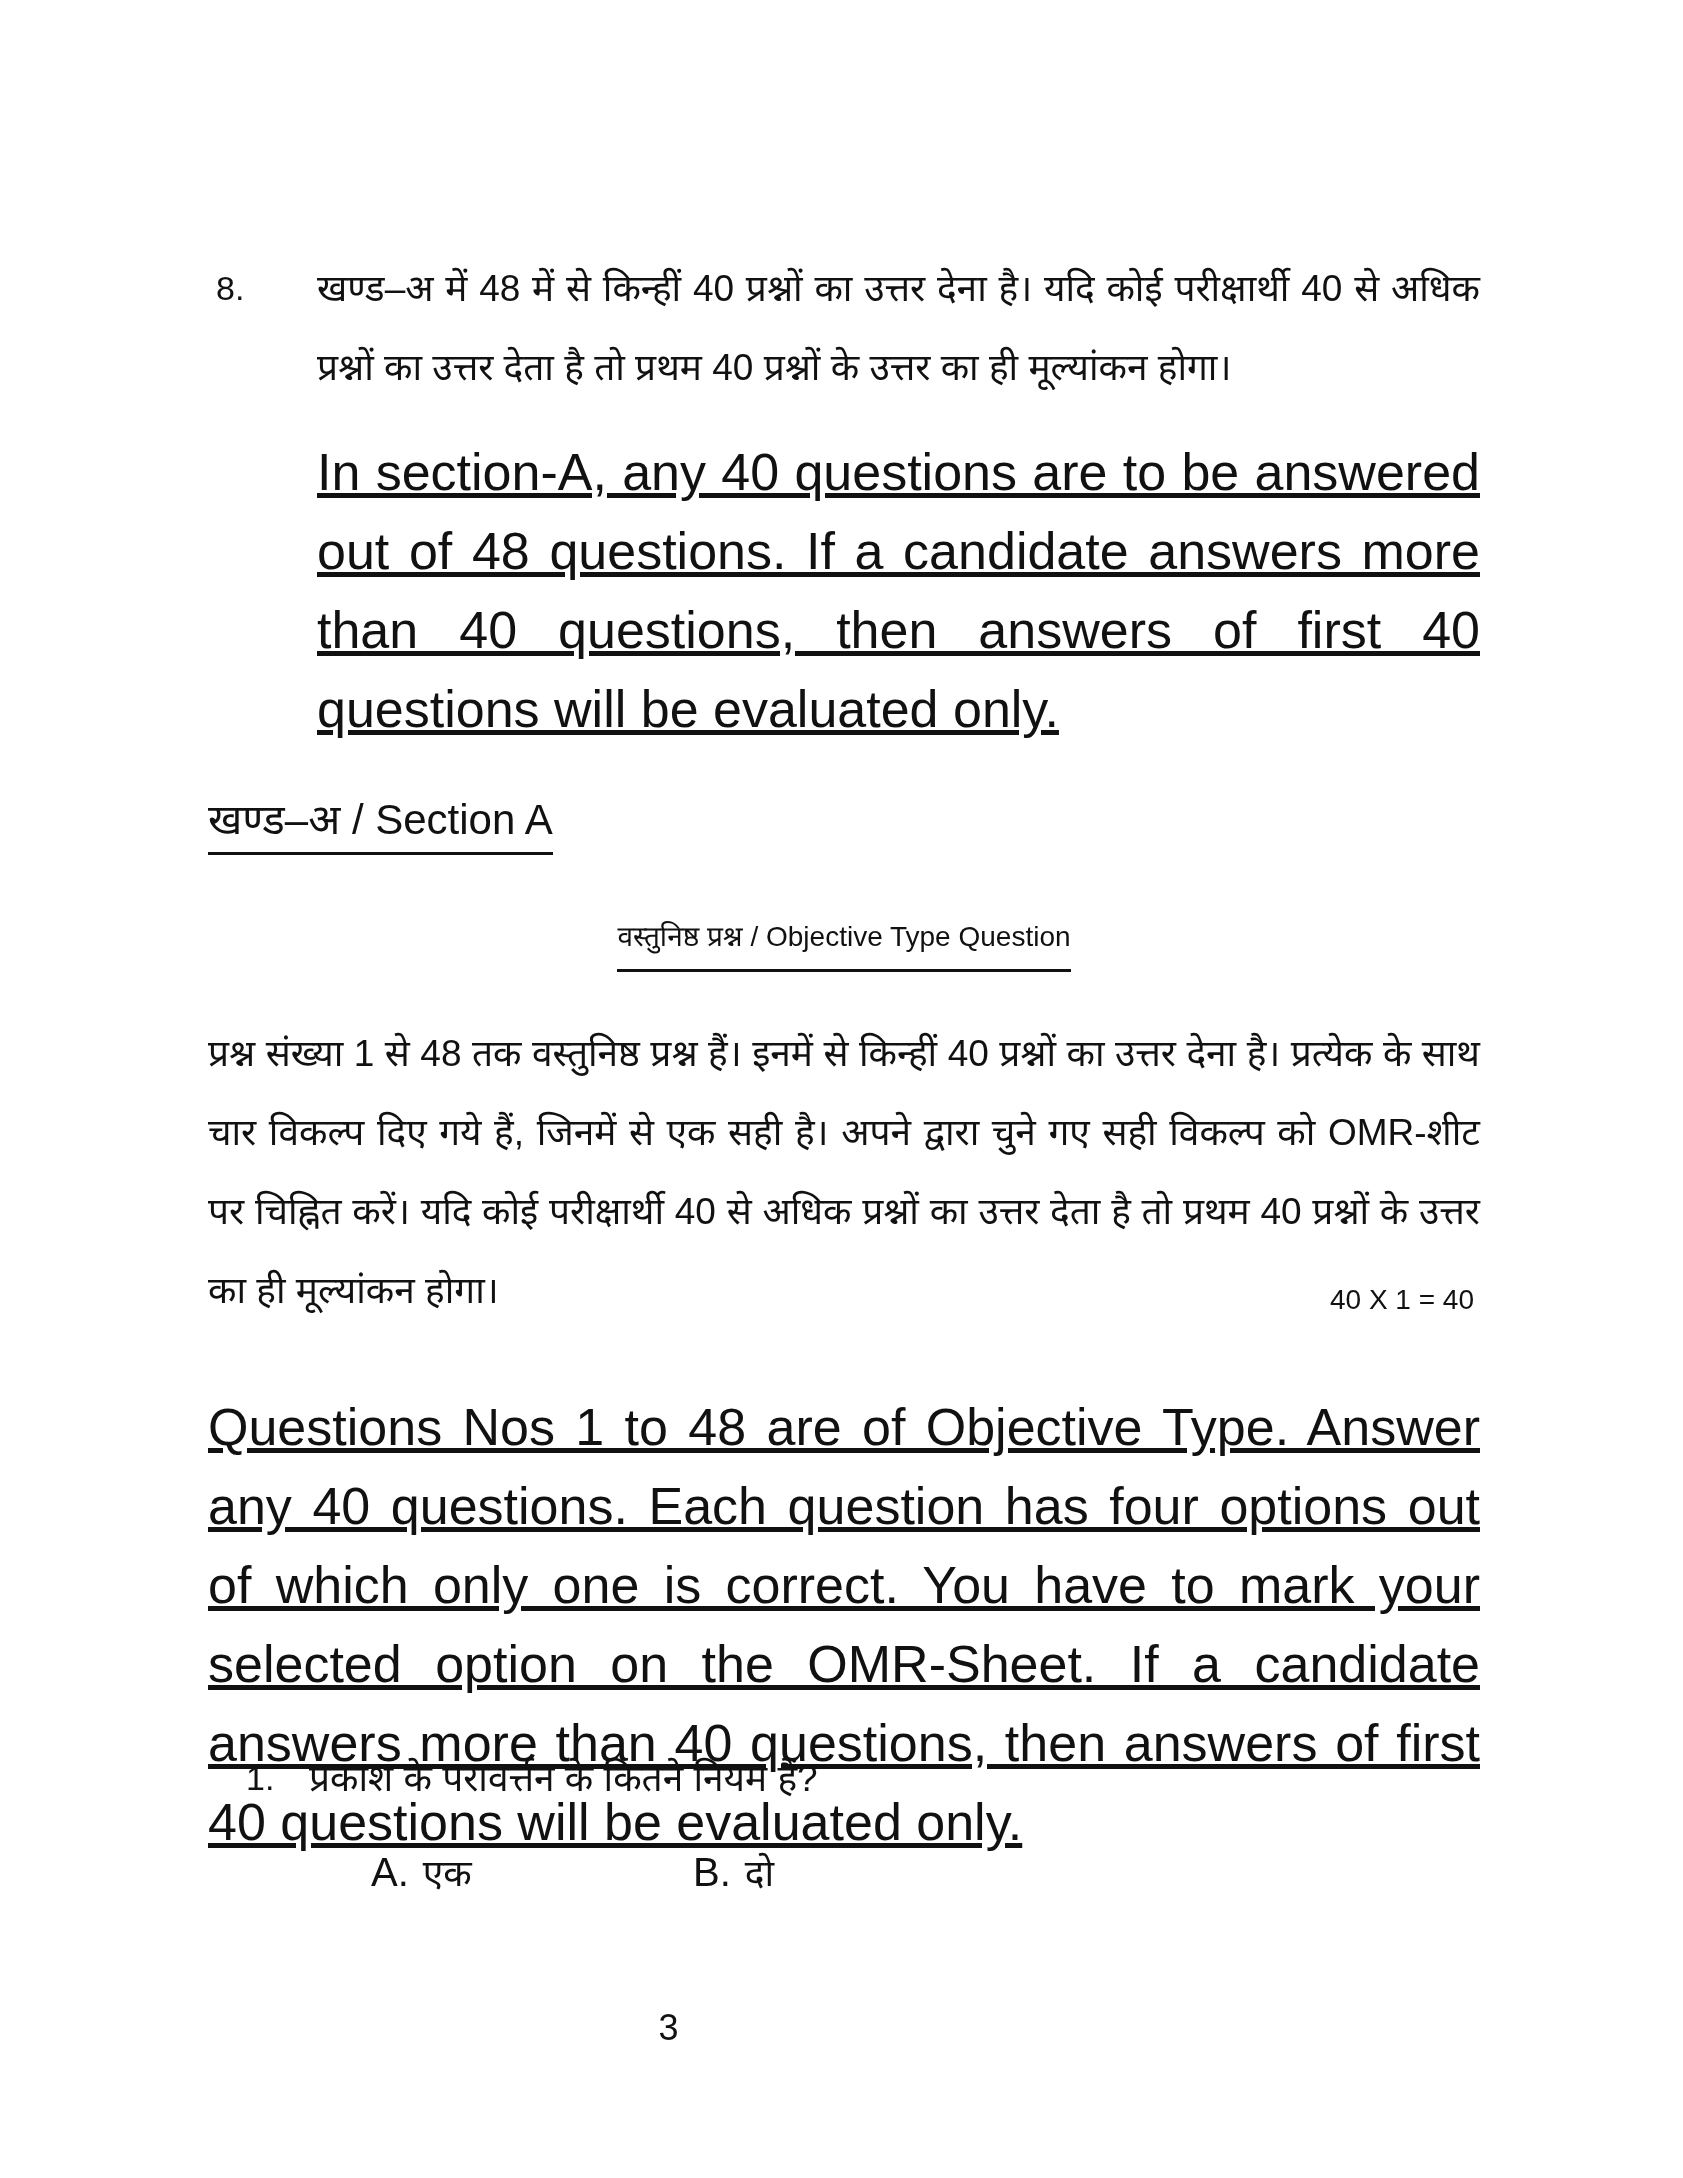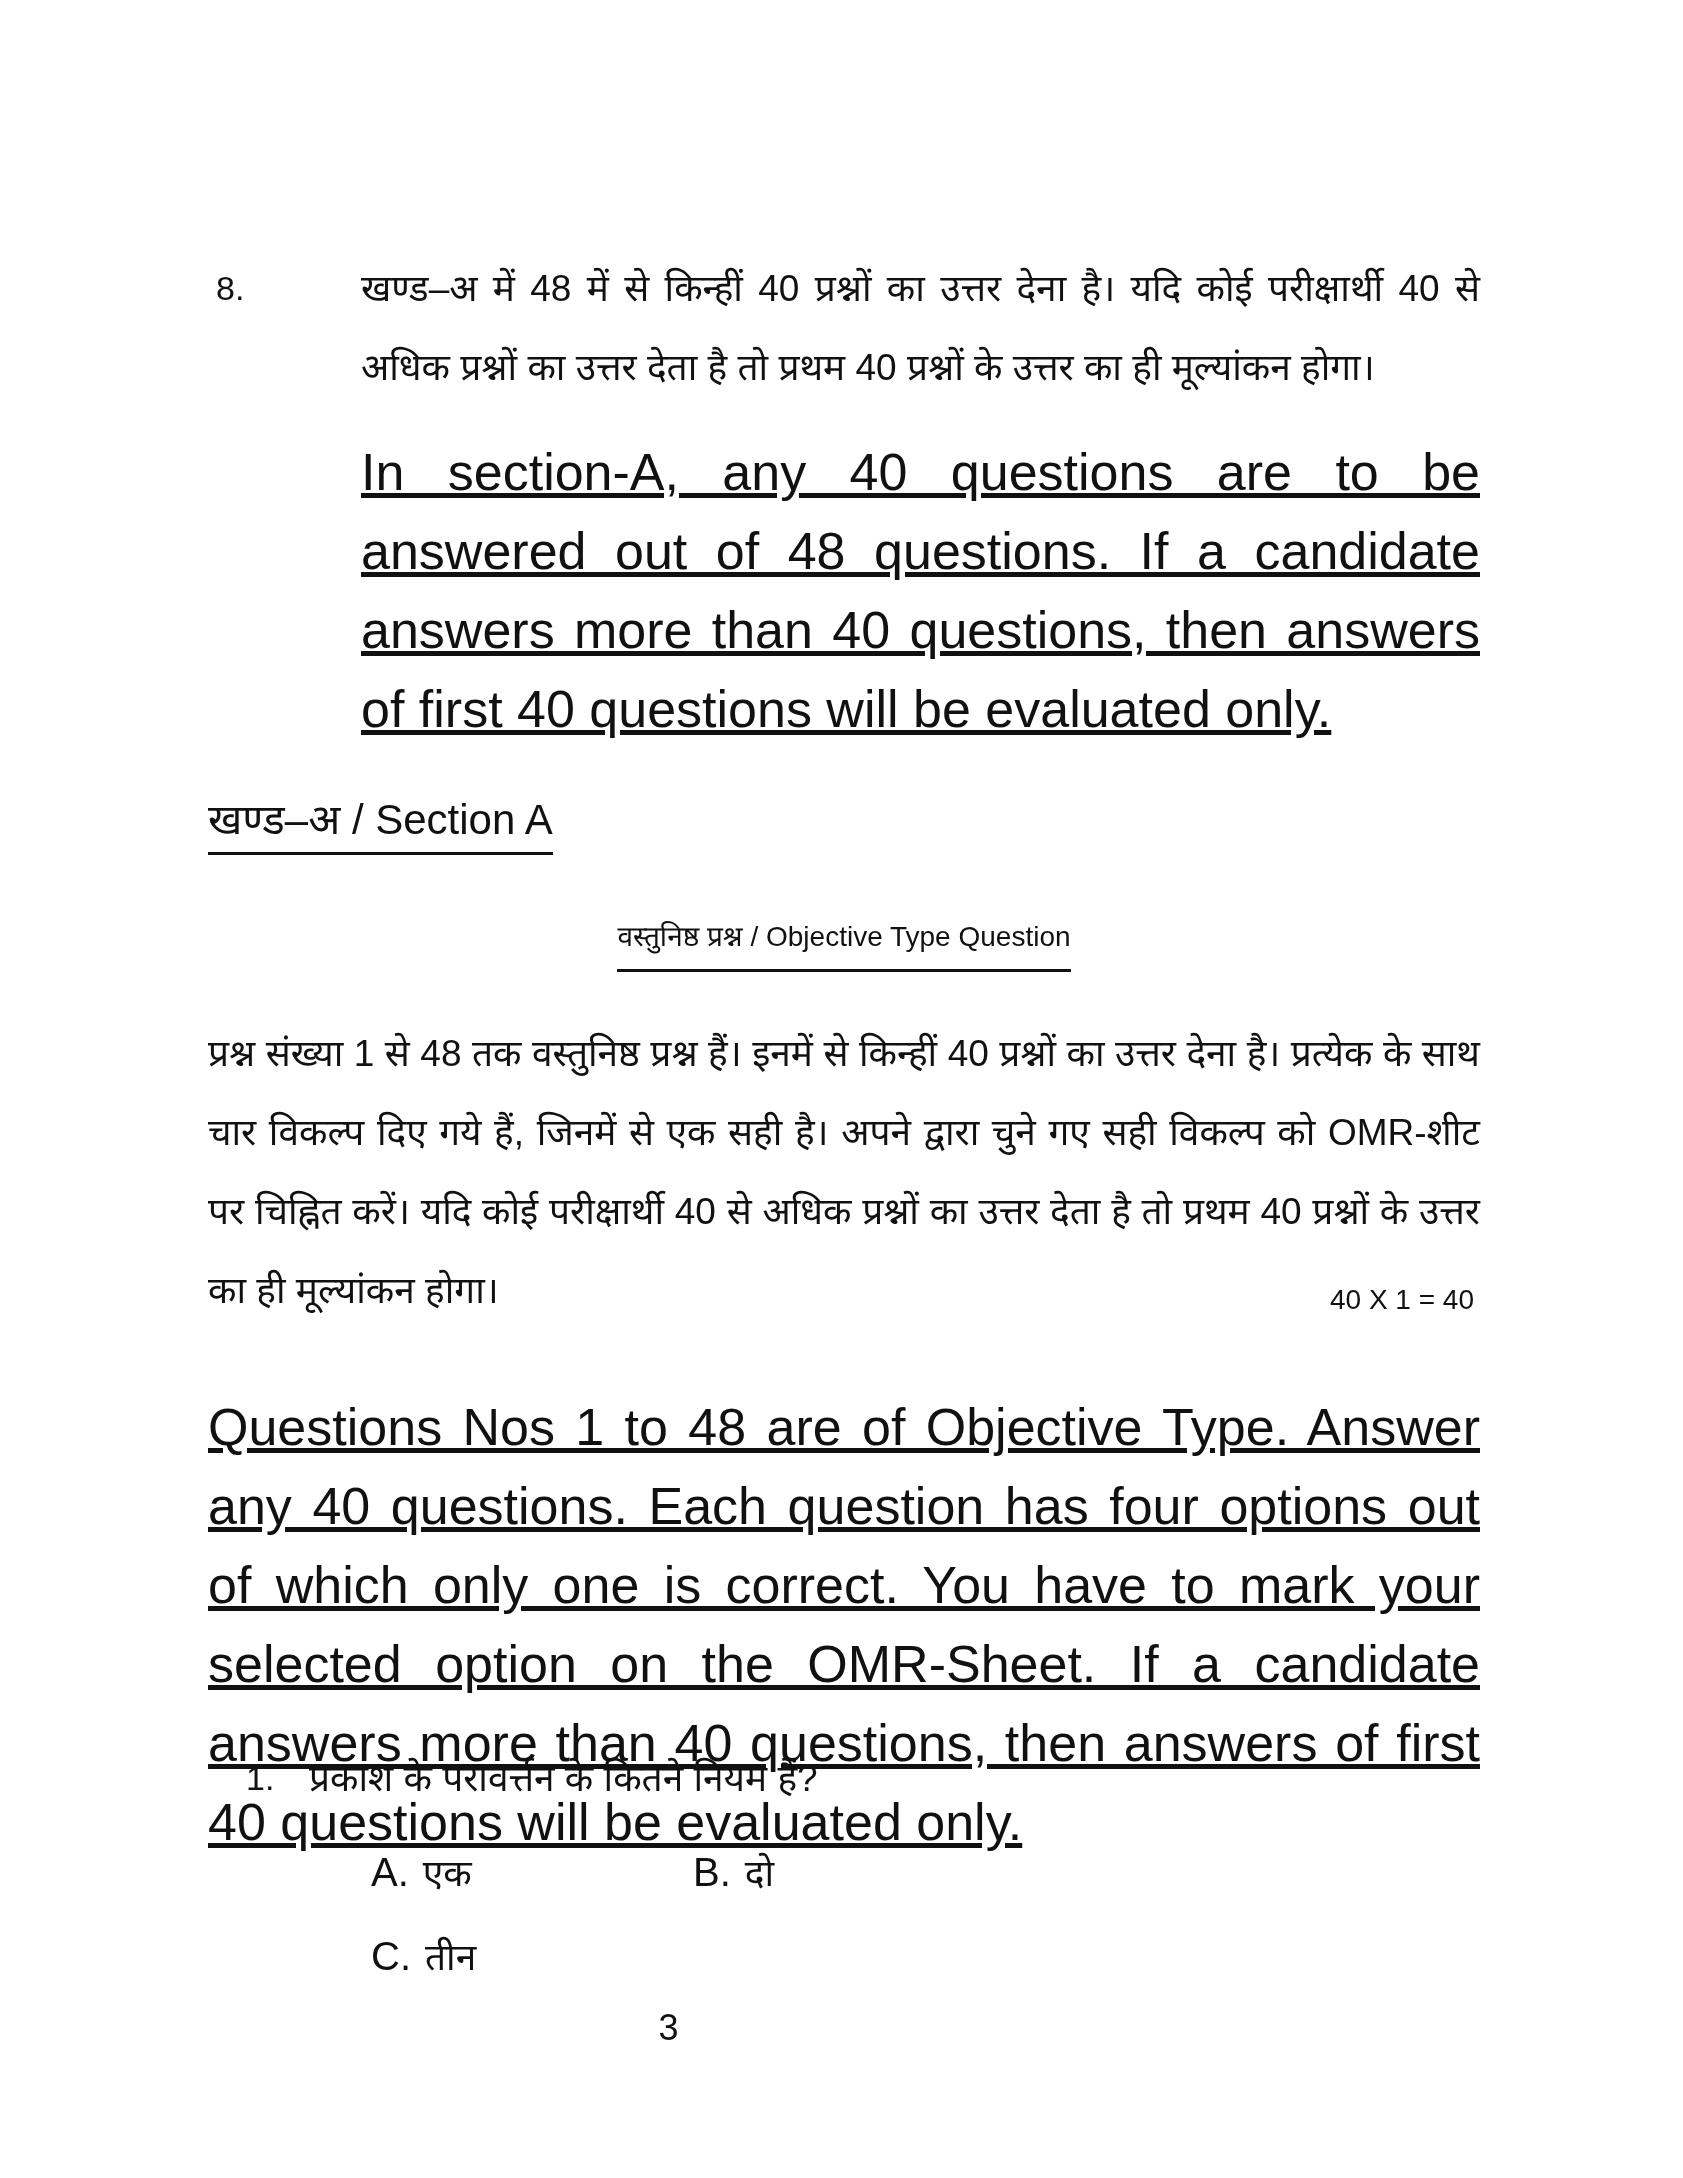--- a/index.html
+++ b/index.html
@@ -23,21 +23,21 @@
     display: flex;
     align-items: flex-start;
   }
   .item8 .num {
     width: 109px;
     padding-left: 8px;
     font-size: 34px;
     line-height: 79px;
     flex: 0 0 auto;
   }
-  .item8 .body { flex: 1 1 auto; margin-left: 44px; }
+  .item8 .body { flex: 1 1 auto; }
   .para-hi {
     font-size: 37px;
     line-height: 79px;
     text-align: justify;
   }
   .para-en {
     font-size: 52px;
     line-height: 79px;
     text-align: justify;
     text-decoration: underline;
@@ -173,21 +173,18 @@
     <div class="q-text">प्रकाश के परावर्त्तन के कितने नियम हैं?</div>
   </div>
 
   <div class="options">
     <div class="option">
       <span class="opt-label">A.</span><span>एक</span>
     </div>
     <div class="option">
       <span class="opt-label">B.</span><span>दो</span>
     </div>
-    <div class="option">
-      <span class="opt-label">C.</span><span>तीन</span>
-    </div>
   </div>
 
   <div class="page-number">3</div>
 
 </div>
 
 
 </body></html>

